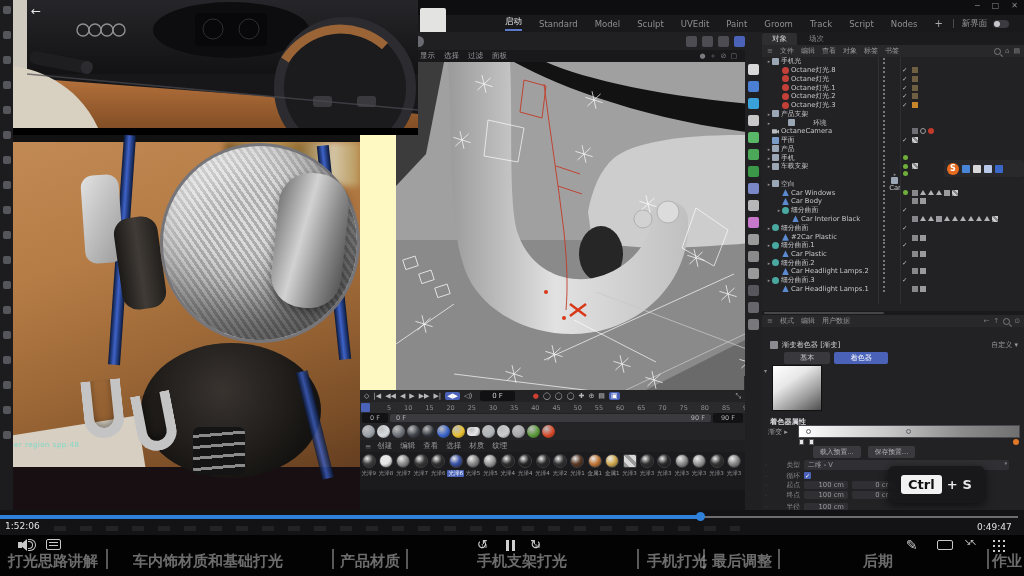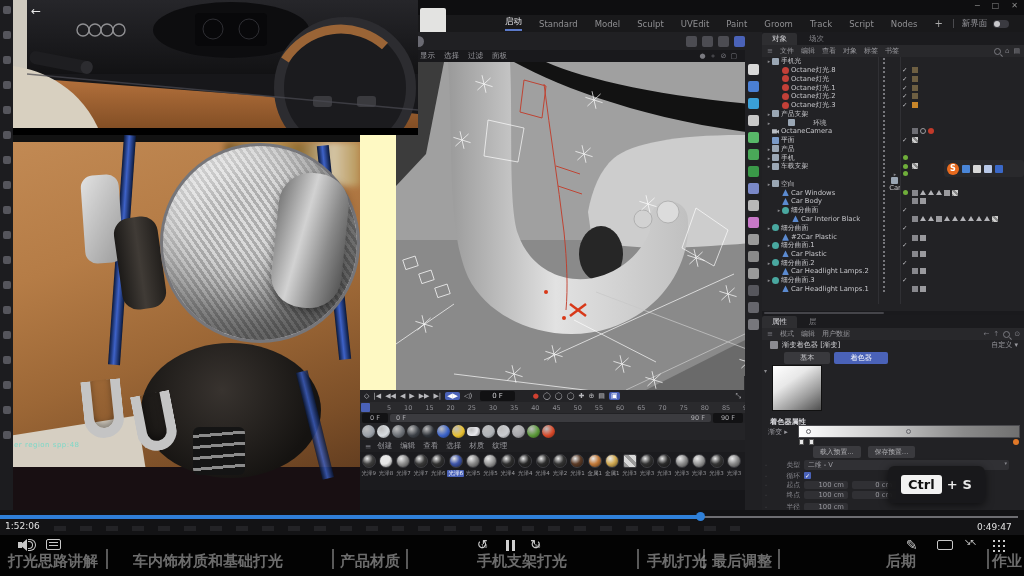--- a/index.html
+++ b/index.html
@@ -836,24 +836,20 @@
           <div class="chips">
             <div class="chip F"></div>
             <div class="chip sq"></div>
           </div>
         </div>
       </div>
     <div class="omscroll"></div>
   </div>
 
   <div class="attr">
-    <div class="paneltabs" id="attrtabs">
-        <span class="ptab on">属性</span>
-        <span class="ptab">层</span>
-      </div>
     <div class="panelmenu">
       <span class="pmham">≡</span>
       <span id="attrmenu" style="display:flex;">
           <span class="pm">模式</span>
           <span class="pm">编辑</span>
           <span class="pm">用户数据</span>
         </span>
       <span class="pmicons">
         <span class="homeico">←</span>
         <span class="homeico">↑</span>
@@ -1027,21 +1023,21 @@
     <div class="pico kbd"></div>
     <div class="pico shrink">↘↖</div>
     <div class="pico griddots"></div>
     <div id="chapters">
         <div class="chapter" style="left: 8px;">打光思路讲解</div>
         <div class="chapter" style="left: 133px;">车内饰材质和基础打光</div>
         <div class="chapter" style="left: 340px;">产品材质</div>
         <div class="chapter" style="left: 477px;">手机支架打光</div>
         <div class="chapter" style="left: 647px;">手机打光</div>
         <div class="chapter" style="left: 712px;">最后调整</div>
-        <div class="chapter" style="left: 886px;">后期</div>
+        <div class="chapter" style="left: 863px;">后期</div>
         <div class="chapter" style="left: 992px;">作业</div>
         <div class="chsep" style="left: 106px;"></div>
         <div class="chsep" style="left: 332px;"></div>
         <div class="chsep" style="left: 406px;"></div>
         <div class="chsep" style="left: 637px;"></div>
         <div class="chsep" style="left: 703px;"></div>
         <div class="chsep" style="left: 778px;"></div>
         <div class="chsep" style="left: 987px;"></div>
       </div>
   </div>

